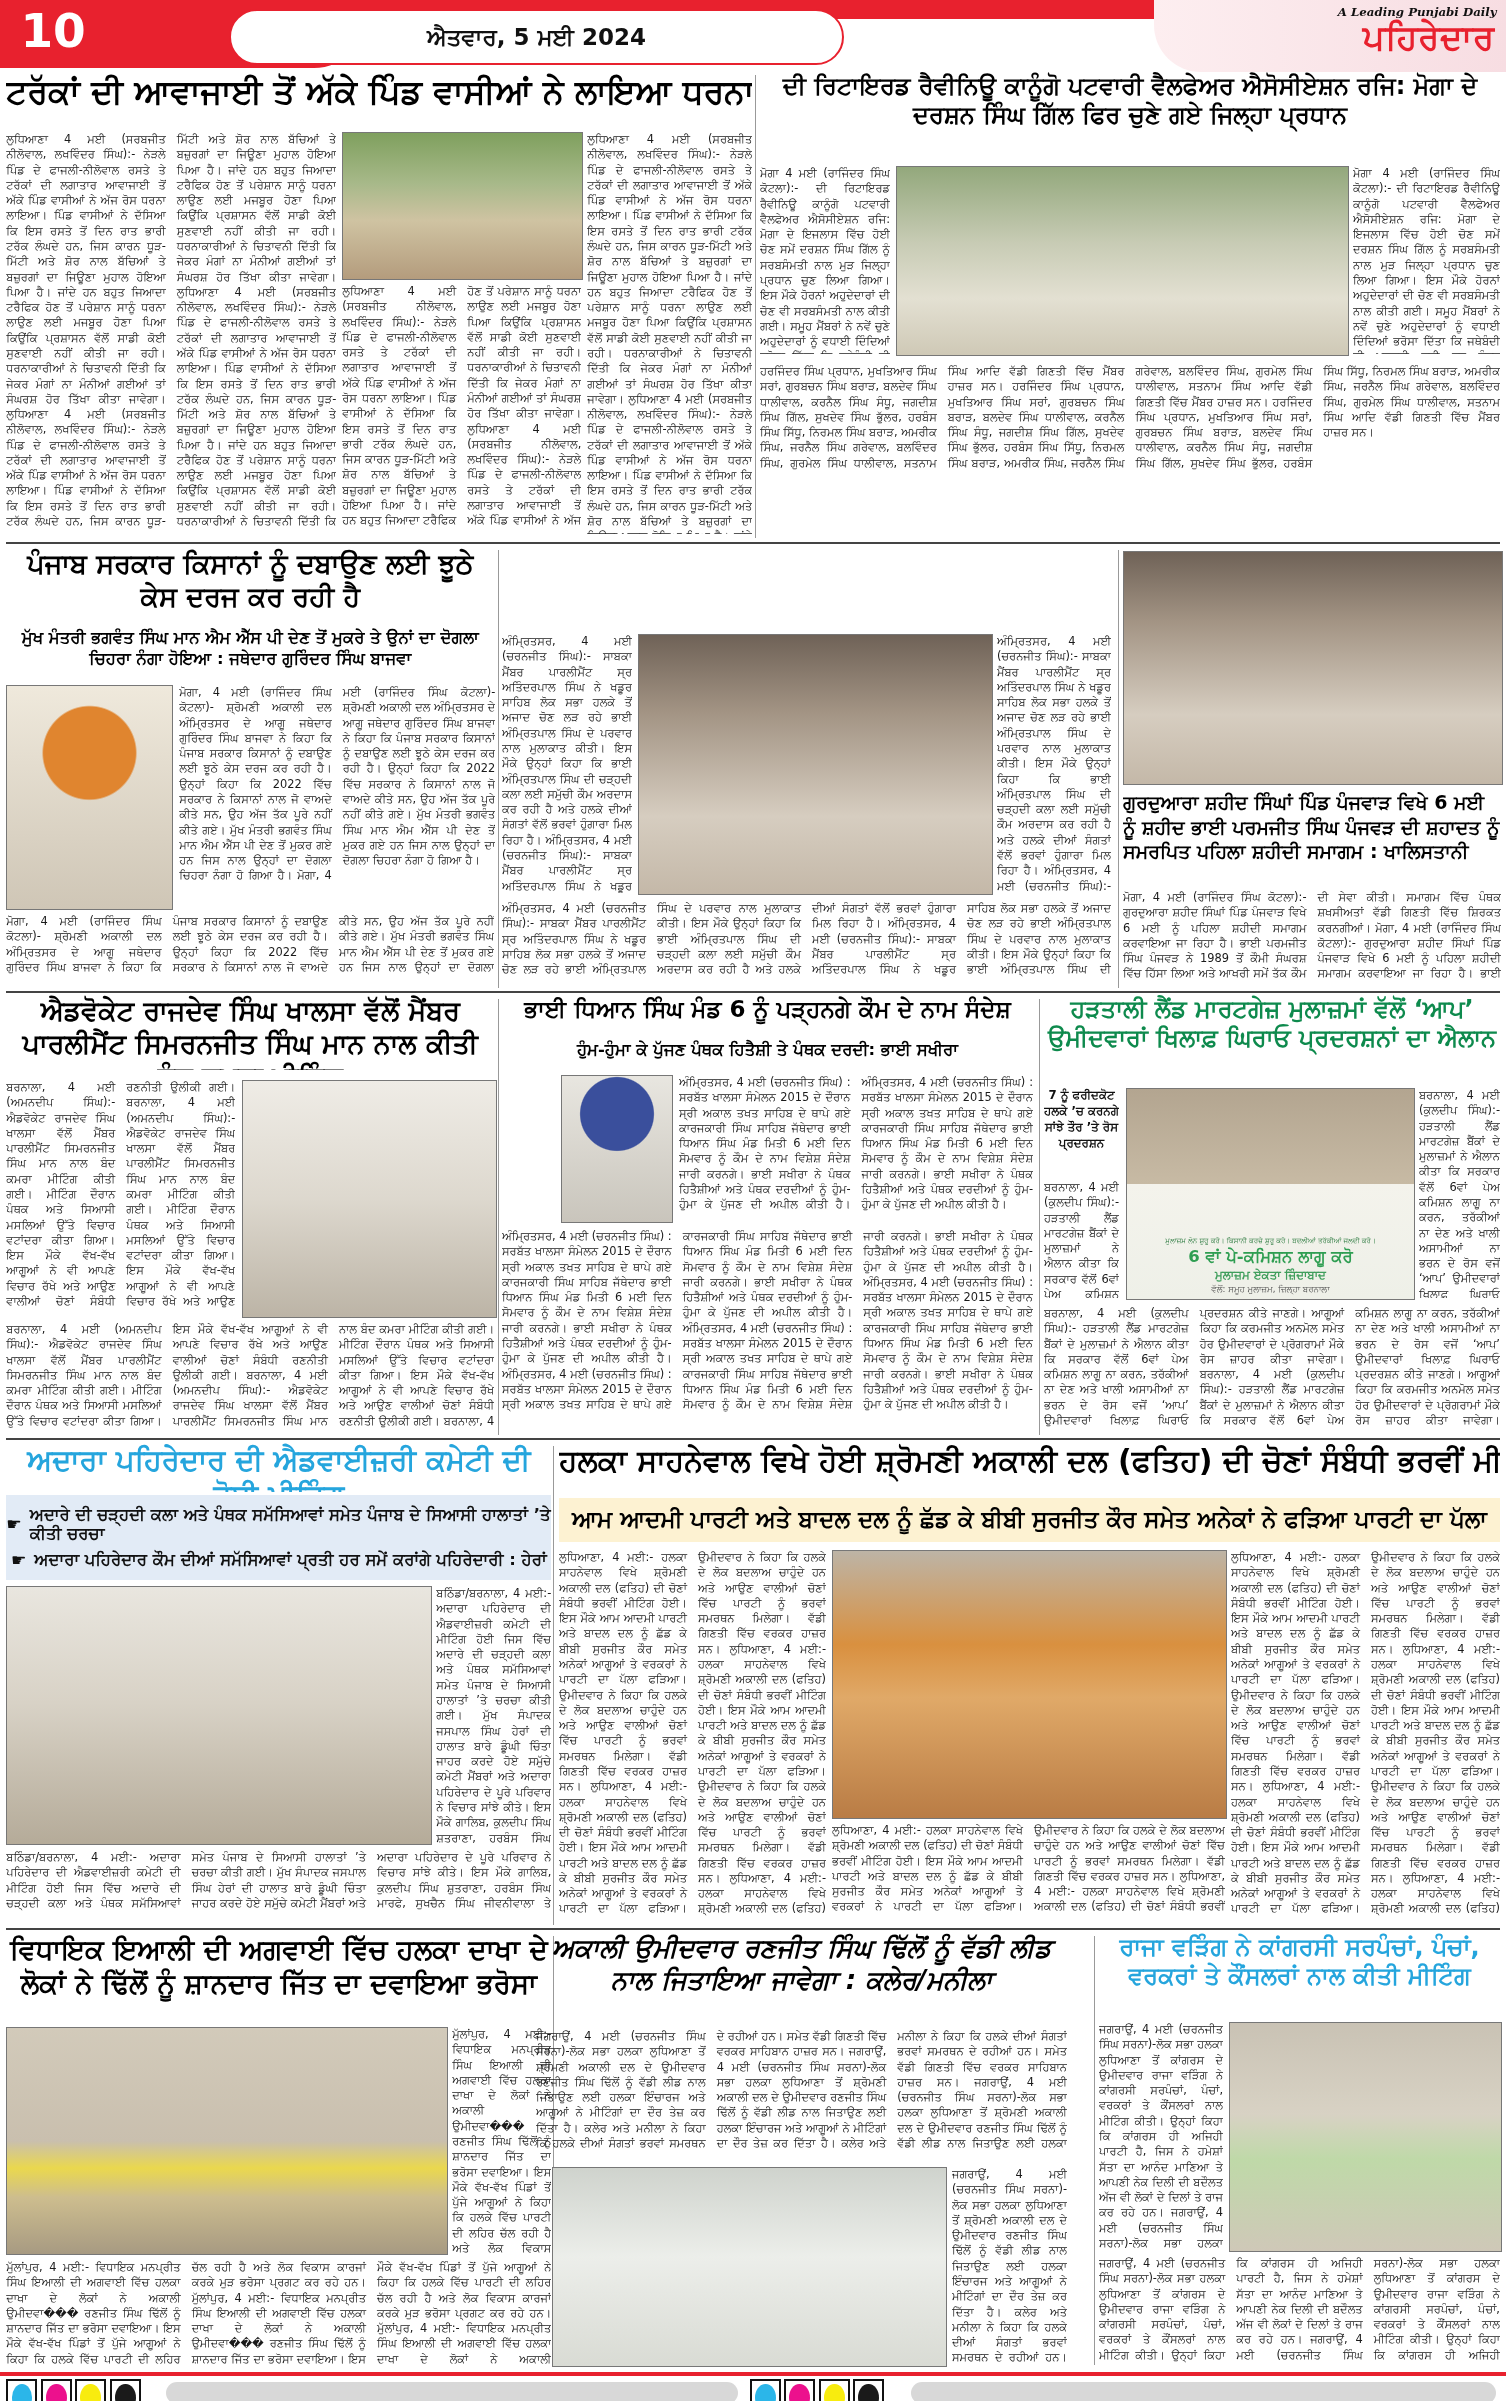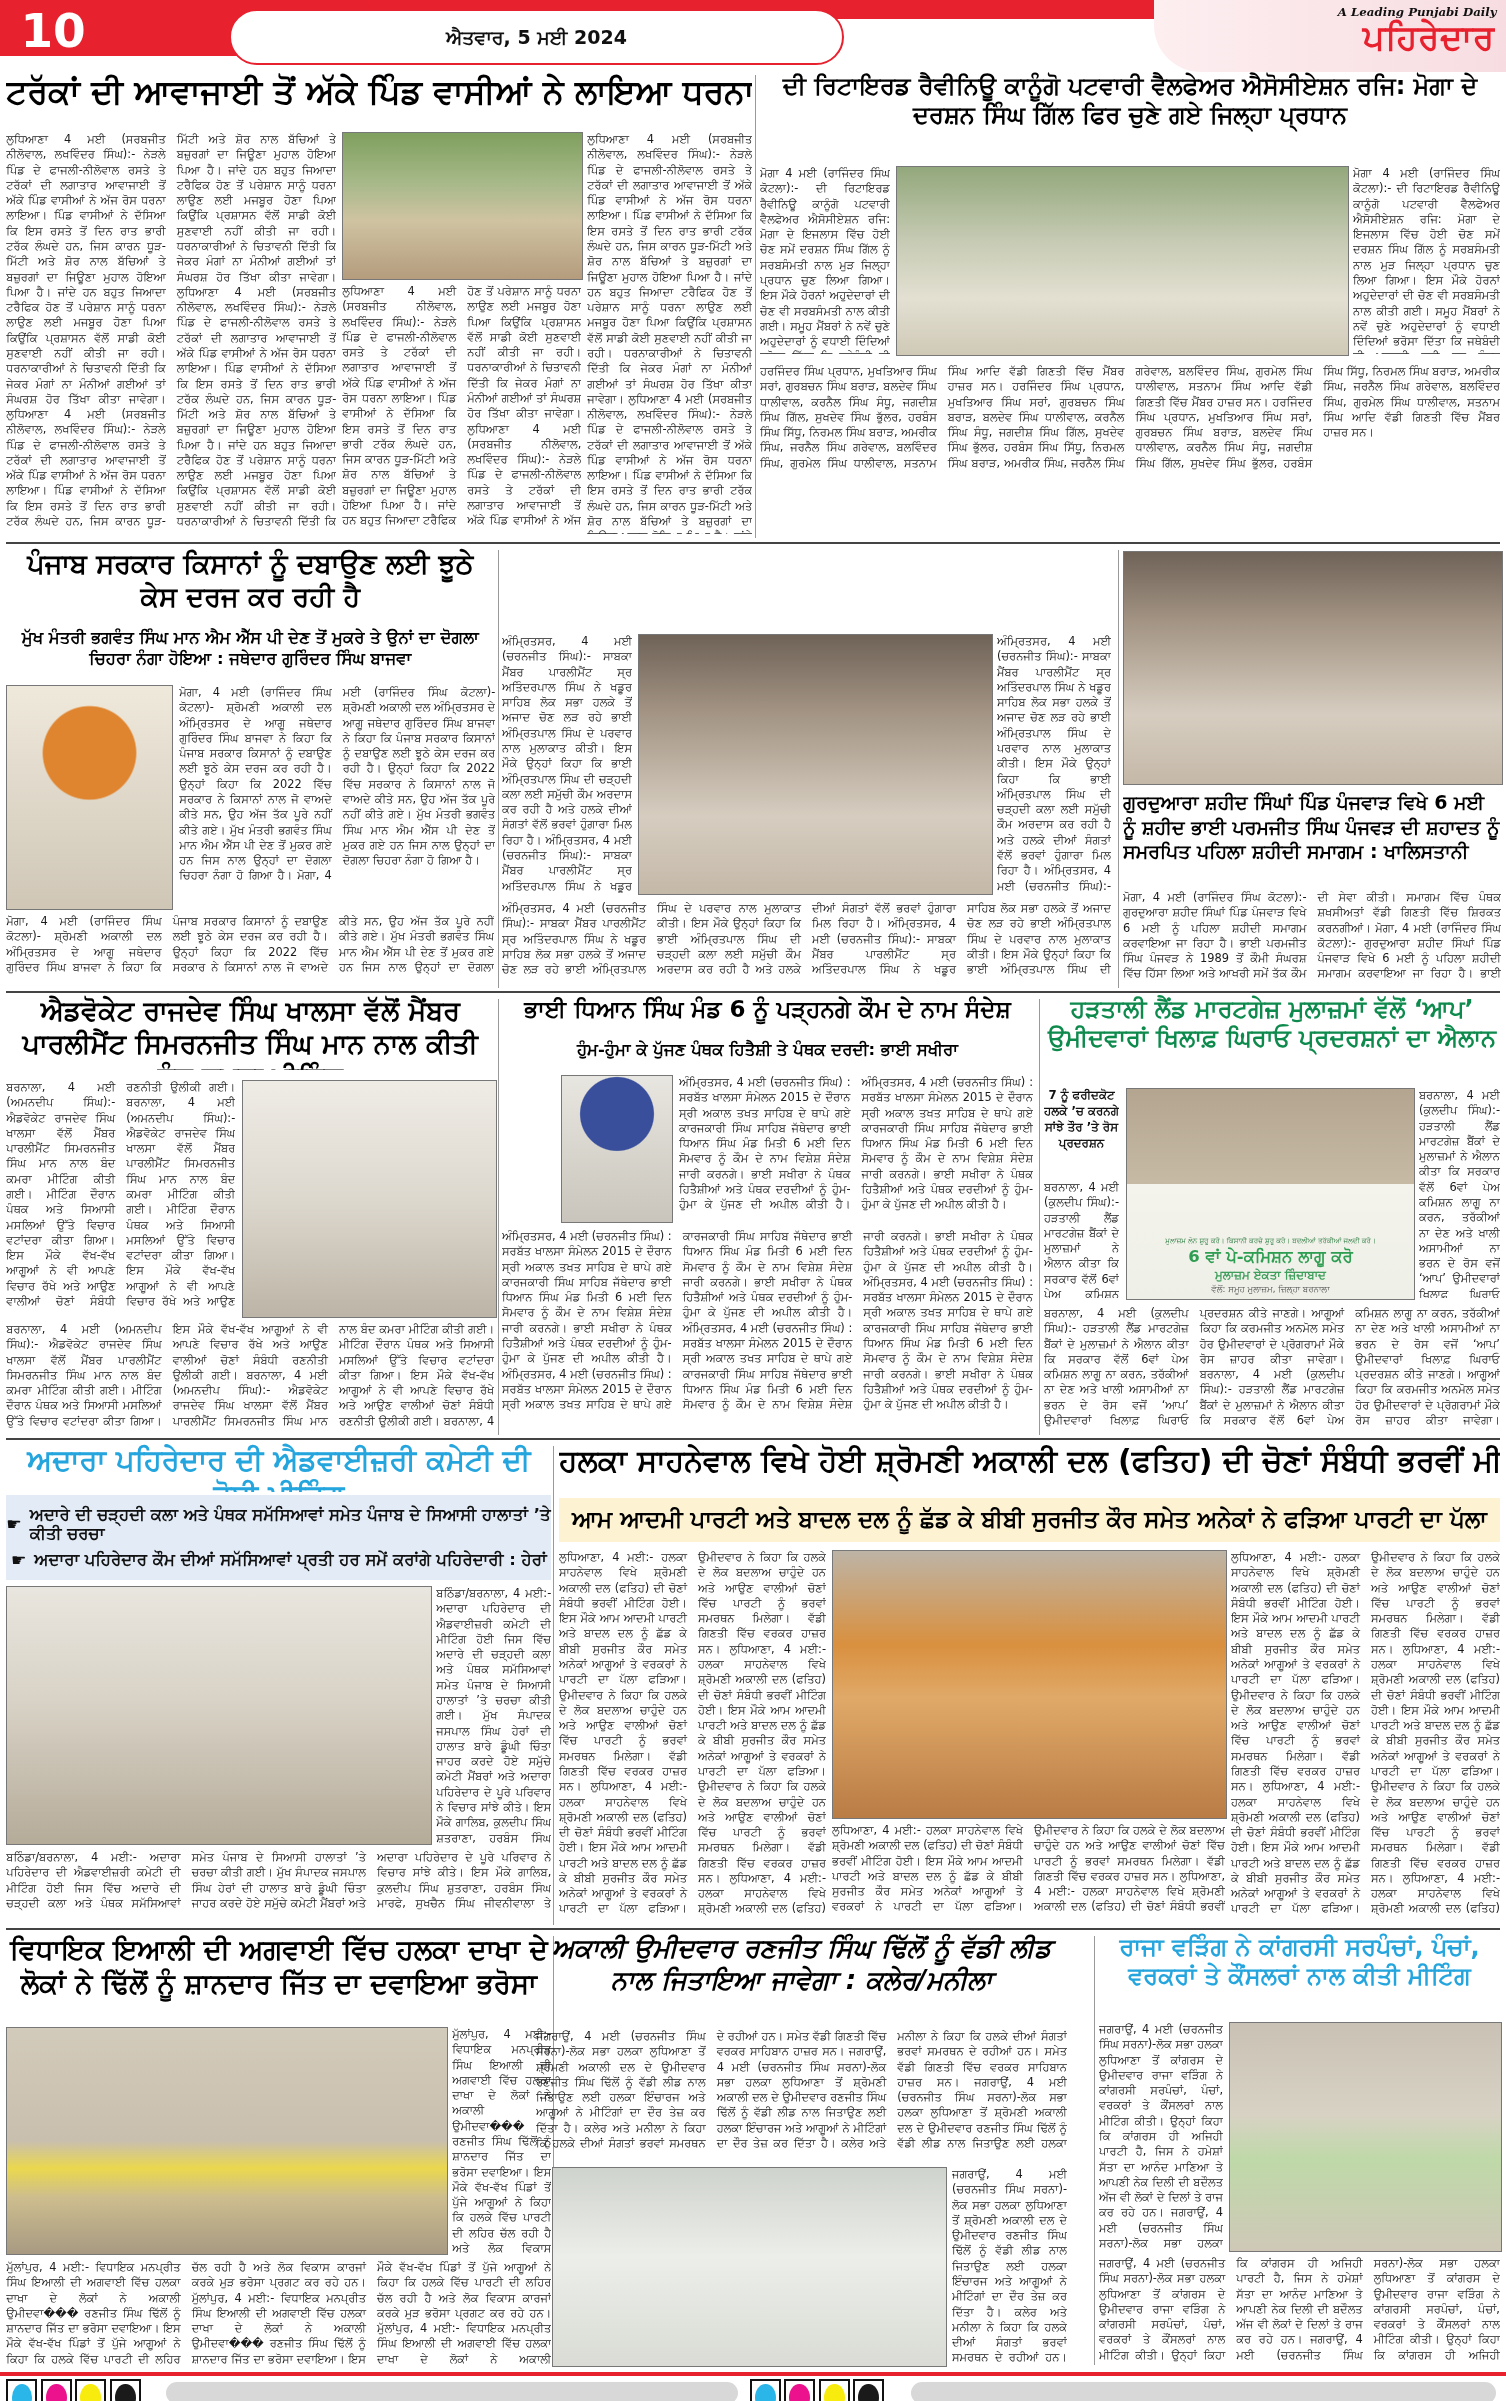--- a/index.html
+++ b/index.html
@@ -1,25 +1,25 @@
 <!DOCTYPE html>
 <html style="font-size:12.6px"><head>
 <meta charset="utf-8">
 <style>
   html,body{margin:0;padding:0;background:#fff;}
   .page{position:relative;width:1506px;height:2401px;background:#fff;overflow:hidden;
         font-family:"DejaVu Sans","Liberation Sans",sans-serif;color:#111;}
   
   .topstrip{position:absolute;left:0;top:0;width:100%;height:19px;background:#e8212e;}
-  .pageno-block{position:absolute;left:0;top:0;width:369px;height:56px;background:#e8212e;
+  .pageno-block{position:absolute;left:0;top:0;width:369px;height:68px;background:#e8212e;
                 border-bottom-right-radius:55px;}
   .pageno{position:absolute;left:20.4px;top:3.1px;font-size:47px;font-weight:bold;color:#fff;}
   .datepill{position:absolute;left:229px;top:9.4px;width:611px;height:52px;background:#fff;
             border:2.4px solid #e8212e;border-radius:31px;display:flex;align-items:center;justify-content:center;
-            font-size:19px;font-weight:bold;color:#111;}
+            font-size:23px;font-weight:bold;color:#111;}
   .masthead-blob{position:absolute;left:1154px;top:0;width:352px;height:72px;
                  background:linear-gradient(90deg,#fdeef0,#f7dde2);border-bottom-left-radius:47px;}
   .tagline{position:absolute;right:9.4px;top:4.7px;font-family:"DejaVu Serif","Liberation Serif",serif;
            font-style:italic;font-weight:bold;font-size:11.8px;color:#111;}
   .masthead{position:absolute;right:11px;top:17.3px;font-size:34px;font-weight:bold;color:#e8212e;letter-spacing:0.8px;}
   
   .art{position:absolute;}
   .hd{position:absolute;font-weight:bold;color:#000;text-align:center;line-height:1.22;overflow:hidden;}
   .hd-left{text-align:left;}
   .hd-green{color:#0e8a4d;}

